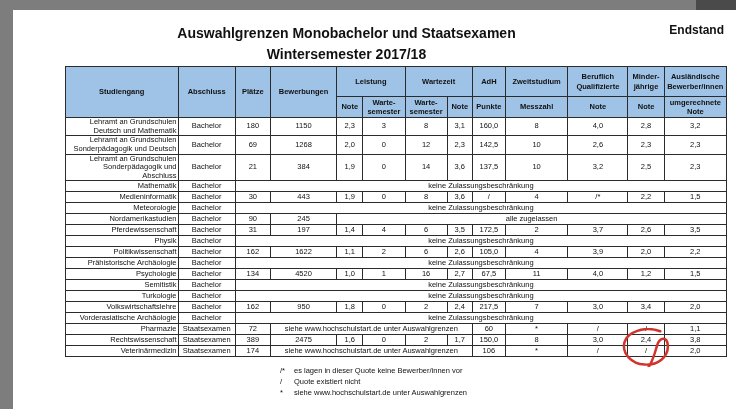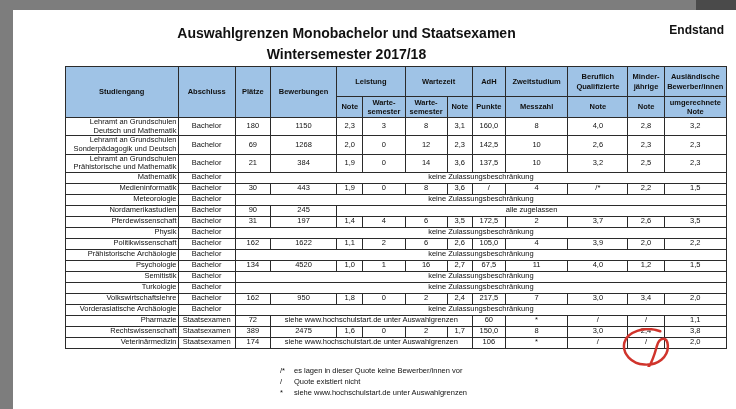--- a/index.html
+++ b/index.html
@@ -119,21 +119,21 @@
             <td class="c-num">0</td>
             <td class="c-num">12</td>
             <td class="c-num">2,3</td>
             <td class="c-num">142,5</td>
             <td class="c-num">10</td>
             <td class="c-num">2,6</td>
             <td class="c-num">2,3</td>
             <td class="c-num">2,3</td>
           </tr>
           <tr>
-            <td class="c-name">Lehramt an Grundschulen Prähistorische und Mathematik</td>
+            <td class="c-name">Lehramt an Grundschulen Sonderpädagogik und Abschluss</td>
             <td class="c-absch">Bachelor</td>
             <td class="c-num">21</td>
             <td class="c-num">384</td>
             <td class="c-num">1,9</td>
             <td class="c-num">0</td>
             <td class="c-num">14</td>
             <td class="c-num">3,6</td>
             <td class="c-num">137,5</td>
             <td class="c-num">10</td>
             <td class="c-num">3,2</td>

